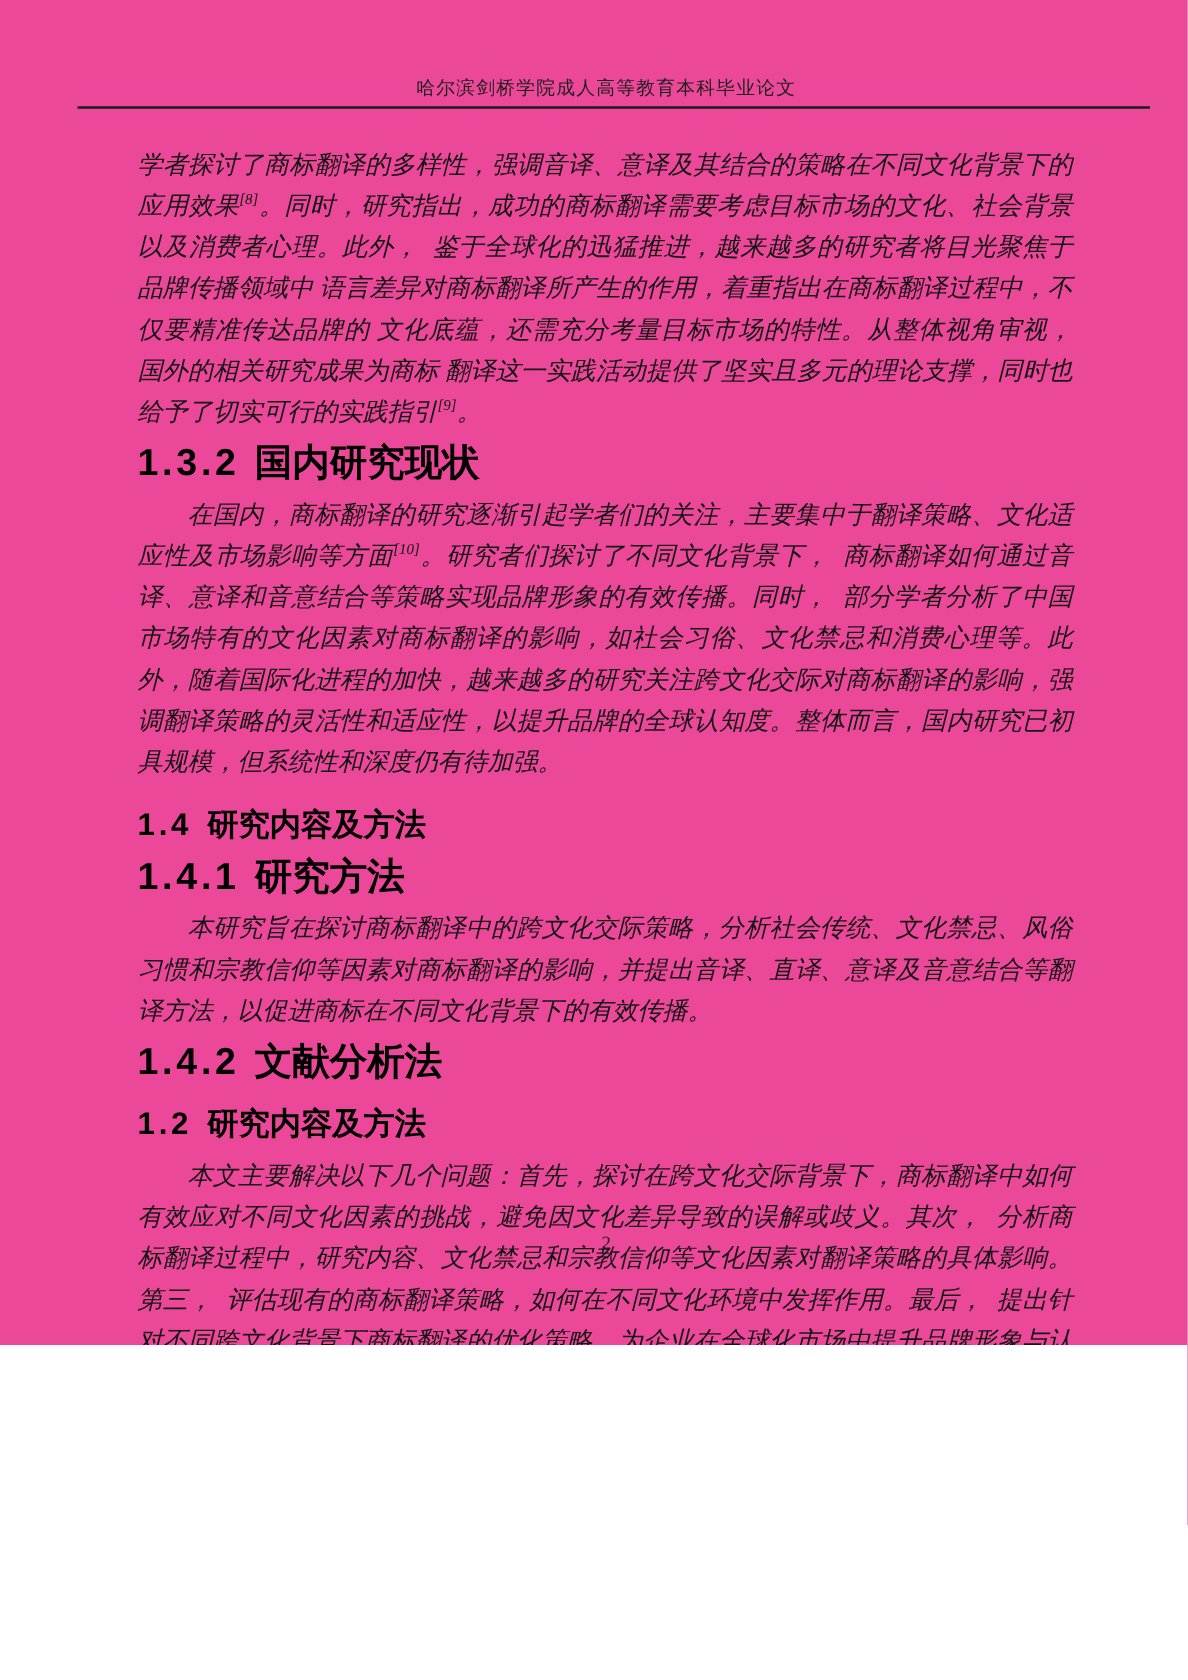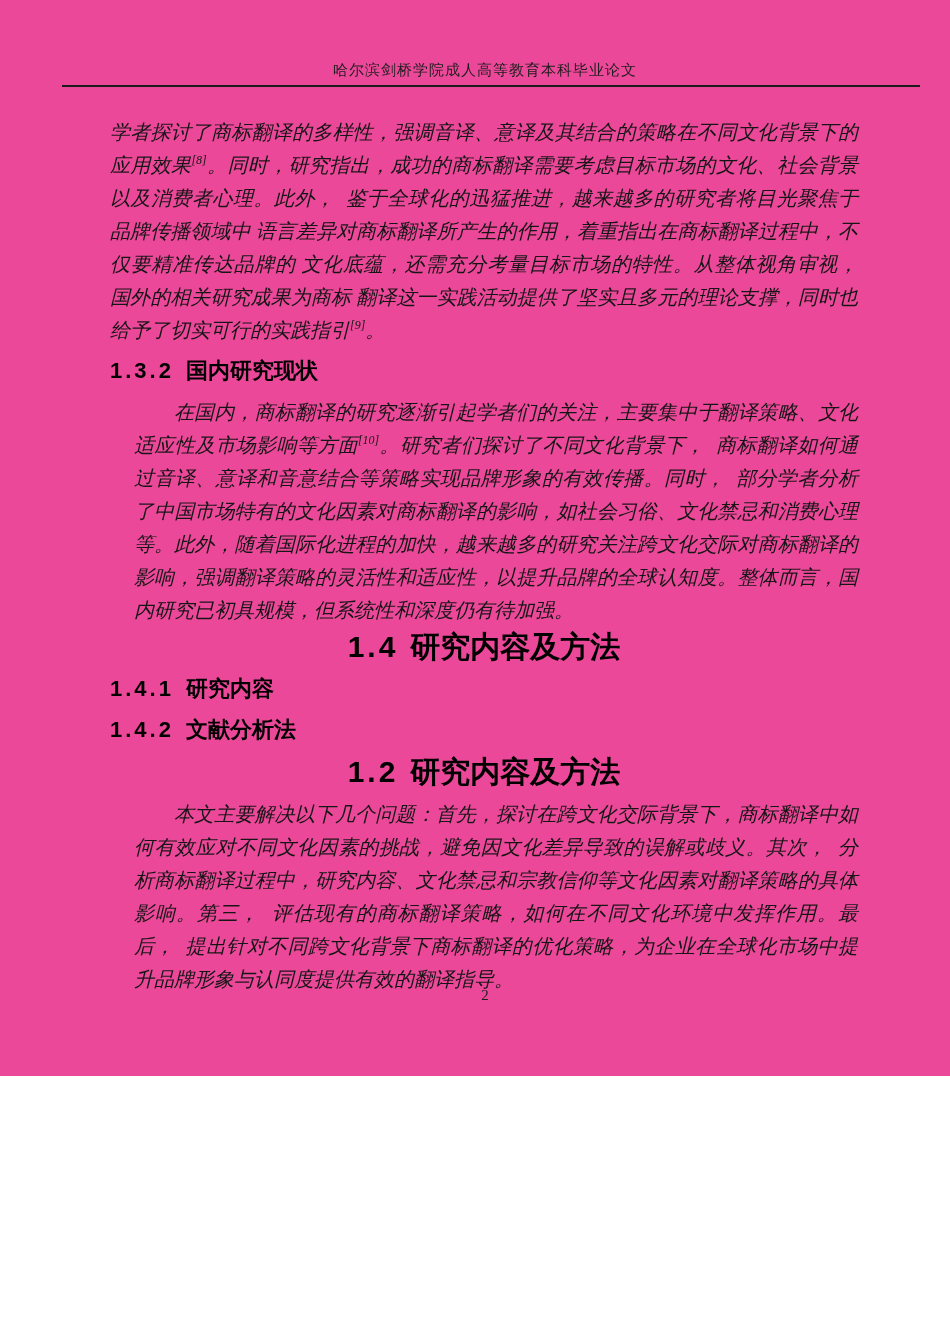--- a/index.html
+++ b/index.html
@@ -46,35 +46,35 @@
   p.para {
     margin: 0;
     font-size: 20px;
     line-height: 33px;
     text-align: justify;
     text-justify: inter-ideograph;
     white-space: pre-wrap;
     color: #151515;
     font-style: italic;
   }
-  p.para.indent { text-indent: 40px; margin-left: 24px; }
+  p.para.indent { text-indent: 40px; }
   sup.ref {
     font-size: 12px;
     line-height: 0;
     vertical-align: super;
     letter-spacing: 0;
   }
   .heading {
     font-family: "Liberation Sans", "DejaVu Sans", sans-serif;
     font-weight: 700;
     color: #000000;
     white-space: nowrap;
   }
-  .heading.l2 { font-size: 30px; line-height: 34px; margin: 3px 0 9px; text-align: center; }
-  .heading.l3 { font-size: 22px; line-height: 32px; margin: 8px 0 9px; }
+  .heading.l2 { font-size: 25px; line-height: 34px; margin: 16px 0 9px; }
+  .heading.l3 { font-size: 30px; line-height: 32px; margin: 8px 0 9px; }
   .heading .h-num { letter-spacing: 3px; margin-right: 12px; }
   
   .footer {
     position: absolute;
     bottom: 72px;
     left: 0;
     width: 100%;
     text-align: center;
     font-size: 15px;
     color: #1d1d1d;
@@ -89,21 +89,22 @@
     <div class="title">哈尔滨剑桥学院成人高等教育本科毕业论文</div>
     <div class="rule"></div>
   </div>
 
   <div class="doc-body">
 
   <p class="para">学者探讨了商标翻译的多样性，强调音译、意译及其结合的策略在不同文化背景下的应用效果<sup class="ref">[8]</sup>。同时，研究指出，成功的商标翻译需要考虑目标市场的文化、社会背景以及消费者心理。此外，  鉴于全球化的迅猛推进，越来越多的研究者将目光聚焦于品牌传播领域中 语言差异对商标翻译所产生的作用，着重指出在商标翻译过程中，不仅要精准传达品牌的 文化底蕴，还需充分考量目标市场的特性。从整体视角审视，  国外的相关研究成果为商标 翻译这一实践活动提供了坚实且多元的理论支撑，同时也给予了切实可行的实践指引<sup class="ref">[9]</sup>。</p>
       <div class="heading l3"><span class="h-num">1.3.2</span><span class="h-title">国内研究现状</span></div>
       <p class="para indent">在国内，商标翻译的研究逐渐引起学者们的关注，主要集中于翻译策略、文化适应性及市场影响等方面<sup class="ref">[10]</sup>。研究者们探讨了不同文化背景下，  商标翻译如何通过音译、意译和音意结合等策略实现品牌形象的有效传播。同时，  部分学者分析了中国市场特有的文化因素对商标翻译的影响，如社会习俗、文化禁忌和消费心理等。此外，随着国际化进程的加快，越来越多的研究关注跨文化交际对商标翻译的影响，强调翻译策略的灵活性和适应性，以提升品牌的全球认知度。整体而言，国内研究已初具规模，但系统性和深度仍有待加强。</p>
       <div class="heading l2"><span class="h-num">1.4</span><span class="h-title">研究内容及方法</span></div>
-      <div class="heading l3"><span class="h-num">1.4.1</span><span class="h-title">研究内容</span></div>
+      <div class="heading l3"><span class="h-num">1.4.1</span><span class="h-title">研究方法</span></div>
+      <p class="para indent">本研究旨在探讨商标翻译中的跨文化交际策略，分析社会传统、文化禁忌、风俗习惯和宗教信仰等因素对商标翻译的影响，并提出音译、直译、意译及音意结合等翻译方法，以促进商标在不同文化背景下的有效传播。</p>
       <div class="heading l3"><span class="h-num">1.4.2</span><span class="h-title">文献分析法</span></div>
       <div class="heading l2"><span class="h-num">1.2</span><span class="h-title">研究内容及方法</span></div>
       <p class="para indent">本文主要解决以下几个问题：首先，探讨在跨文化交际背景下，商标翻译中如何有效应对不同文化因素的挑战，避免因文化差异导致的误解或歧义。其次，  分析商标翻译过程中，研究内容、文化禁忌和宗教信仰等文化因素对翻译策略的具体影响。第三，  评估现有的商标翻译策略，如何在不同文化环境中发挥作用。最后，  提出针对不同跨文化背景下商标翻译的优化策略，为企业在全球化市场中提升品牌形象与认同度提供有效的翻译指导。</p>
     </div>
 
   <div class="footer">
     <span>2</span>
   </div>
 
 </div>

